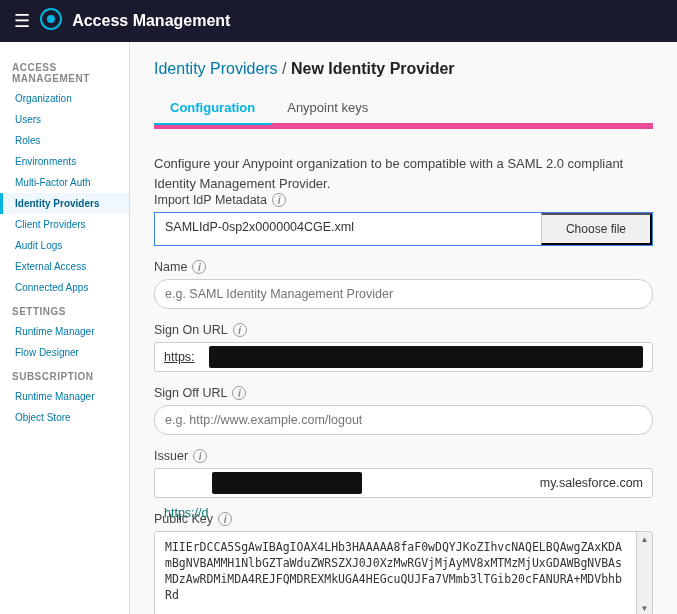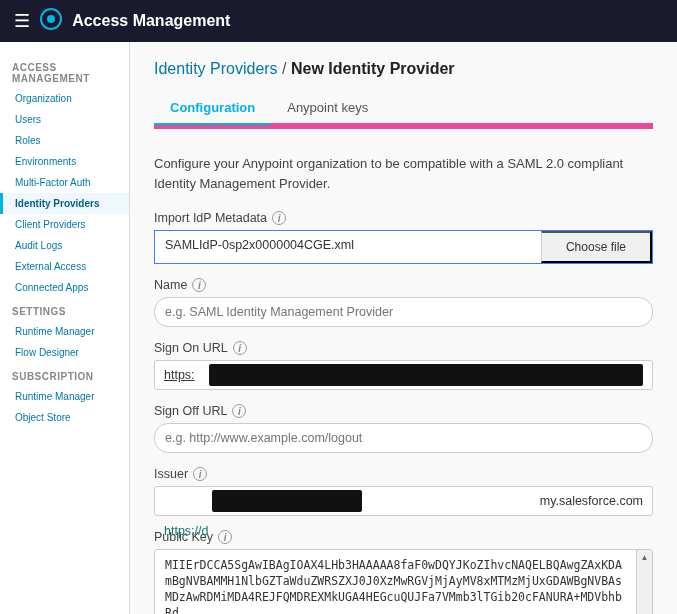--- a/index.html
+++ b/index.html
@@ -94,21 +94,21 @@
     .tab.active {
       color: #00b5e2;
       border-bottom: 2px solid #00b5e2;
       font-weight: 600;
     }
 
     
     .form-description {
       font-size: 13px;
       color: #444;
-      margin-bottom: 18px;
+      margin-bottom: 0;
       line-height: 1.5;
     }
 
     
     .form-group { margin-bottom: 14px; }
     .form-label {
       font-size: 12.5px;
       color: #444;
       margin-bottom: 5px;
       display: flex;

